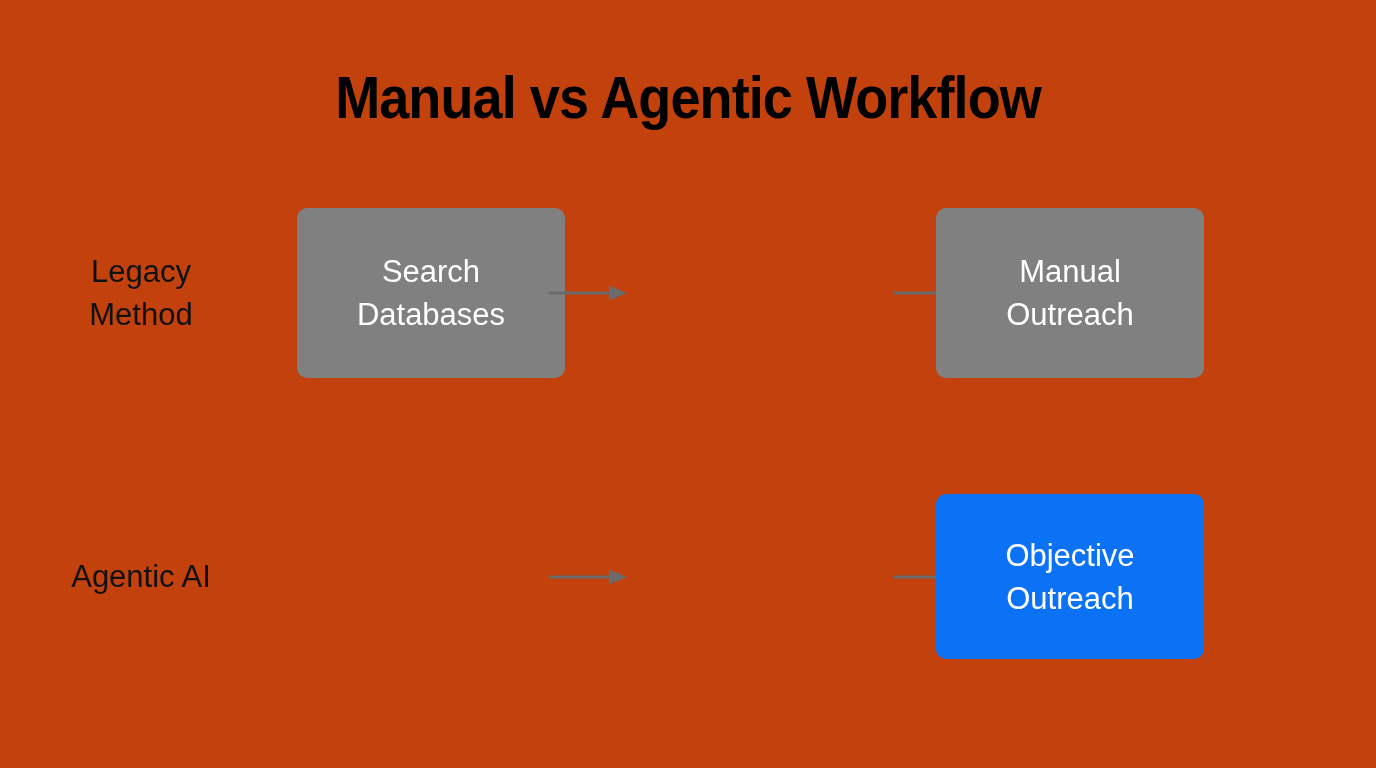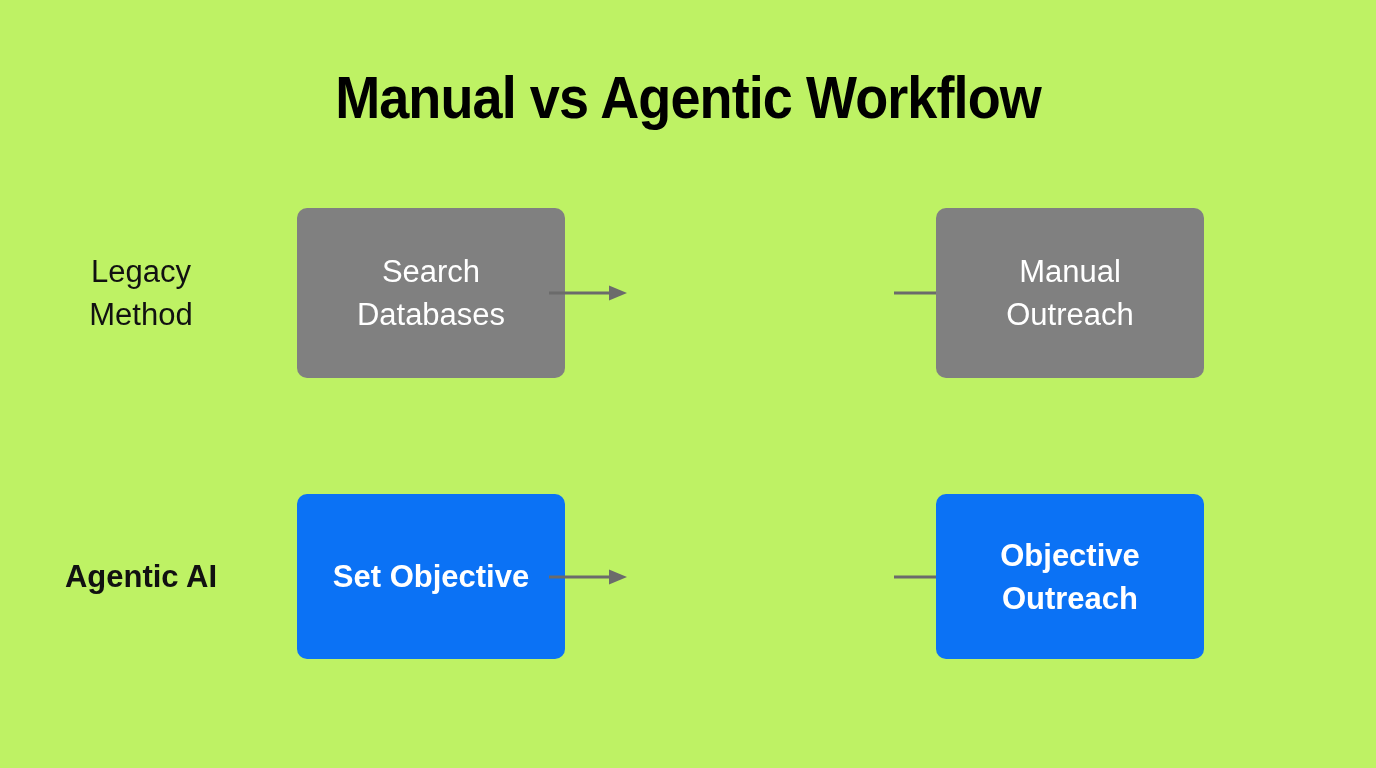--- a/index.html
+++ b/index.html
@@ -11,21 +11,21 @@
     width: 1376px;
     height: 768px;
     overflow: hidden;
     font-family: "Liberation Sans", sans-serif;
     -webkit-font-smoothing: antialiased;
   }
   #canvas {
     position: relative;
     width: 1376px;
     height: 768px;
-    background: #bef264;
+    background: #c2410c;
   }
 
   
   .title {
     position: absolute;
     left: 0;
     top: 62px;
     width: 1376px;
     text-align: center;
     font-family: "Liberation Sans", sans-serif;
@@ -39,21 +39,21 @@
     white-space: nowrap;
   }
 
   
   .row {
     position: absolute;
     left: 0;
     width: 1376px;
   }
   .row-legacy { top: 208px; height: 170px; }
-  .row-agentic { top: 494px; height: 165px; font-weight: bold; }
+  .row-agentic { top: 494px; height: 165px; }
 
   .row-label {
     position: absolute;
     top: 0;
     height: 100%;
     width: 230px;
     left: 26px;
     display: flex;
     align-items: center;
     justify-content: center;
@@ -135,21 +135,20 @@
     </div>
 
     <div class="node gray pos2">Manual
 Outreach</div>
   </div>
 
   <div class="row row-agentic">
 
     <div class="row-label">Agentic AI</div>
 
-    <div class="node blue pos0">Set Objective</div>
 
     <div class="arrow a0">
       <svg width="80" height="20" viewBox="0 0 80 20" xmlns="http://www.w3.org/2000/svg">
         <line x1="0" y1="10" x2="62" y2="10" stroke="#6b6b6b" stroke-width="3"></line>
         <polygon points="60,2.5 78,10 60,17.5" fill="#6b6b6b"></polygon>
       </svg>
     </div>
 
 
     <div class="arrow a1">

